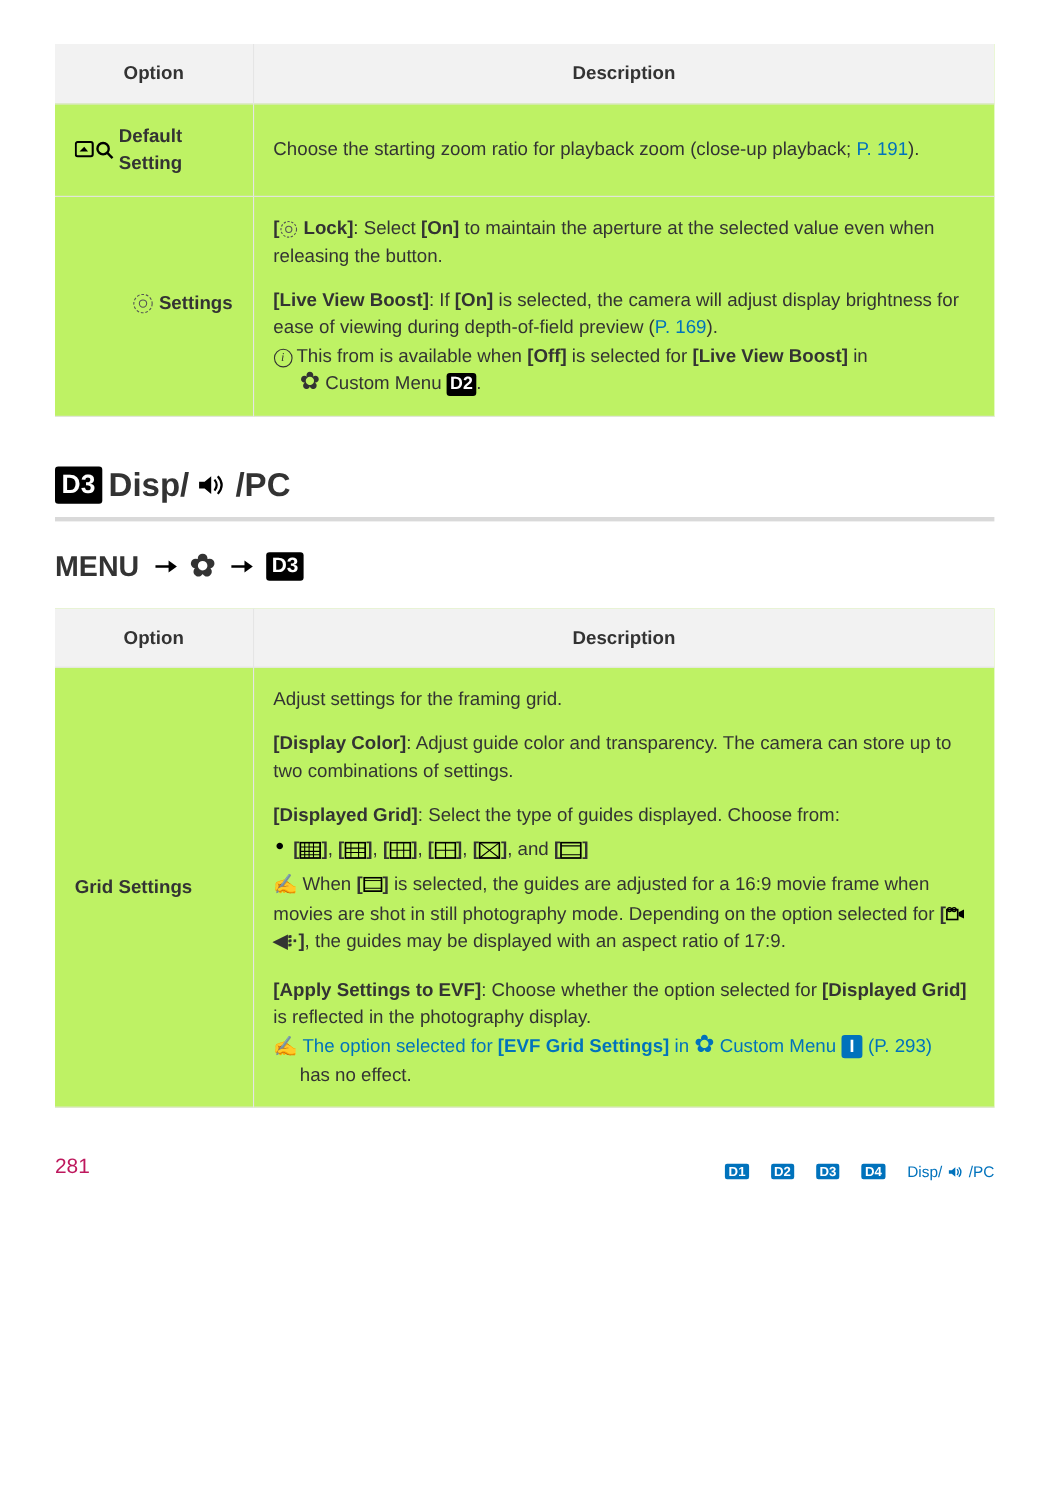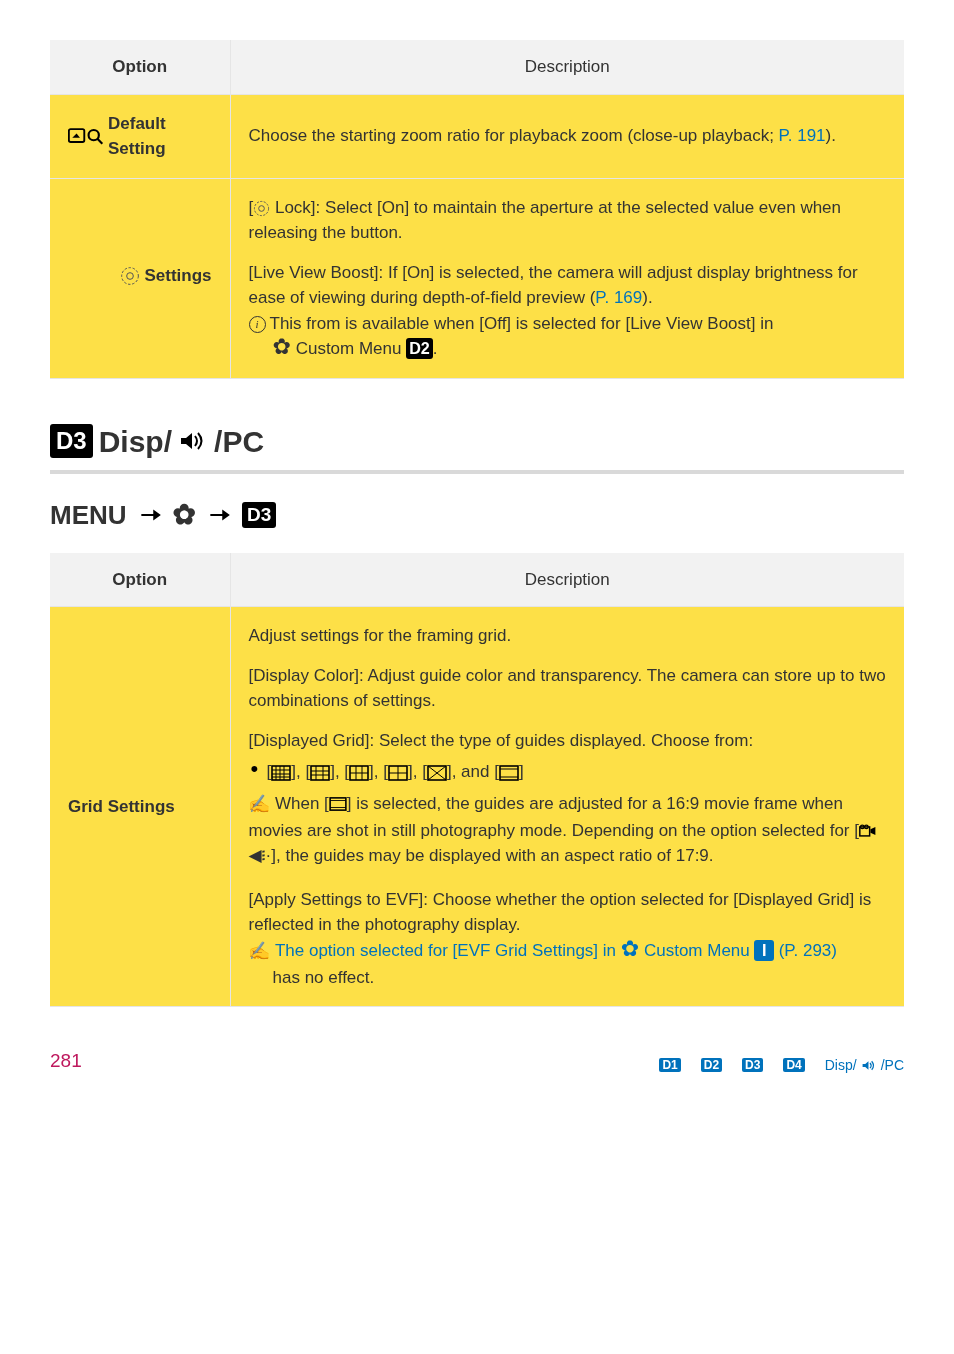--- a/index.html
+++ b/index.html
@@ -20,44 +20,44 @@
     line-height: 1.5;
     width: 954px;
     background: #fff;
   }
   .page {
     padding: 40px 50px 20px 50px;
   }
   table {
     width: 100%;
     border-collapse: collapse;
-    background: #fde047;
+    background: #bef264;
   }
   thead th {
     background: var(--header-bg);
-    font-weight: 400;
+    font-weight: 700;
     padding: 14px 18px;
     border-bottom: 1px solid var(--border-light);
     color: #333;
     border-right: 1px solid var(--border-light);
   }
   thead th:last-child { border-right: none; }
   tbody td {
     padding: 16px 18px;
     border-bottom: 1px solid var(--border-light);
     border-right: 1px solid var(--border-light);
     vertical-align: middle;
   }
   tbody td:last-child { border-right: none; }
   .col-opt { width: 180px; font-weight: 600; text-align:left;}
   .col-opt-center { vertical-align: middle; text-align: right; }
   .desc p { margin: 0 0 14px 0; }
   .desc p:last-child { margin-bottom: 0; }
   .blue-link { color: var(--link-blue); }
-  .bold { font-weight: 400; text-align: center; }
+  .bold { font-weight: 700; text-align: center; }
   .section-title {
     font-size: 30px;
     font-weight: 700;
     margin: 40px 0 6px 0;
     display:flex;
     align-items:center;
     gap:6px;
   }
   .section-underline {
     height: 4px;

